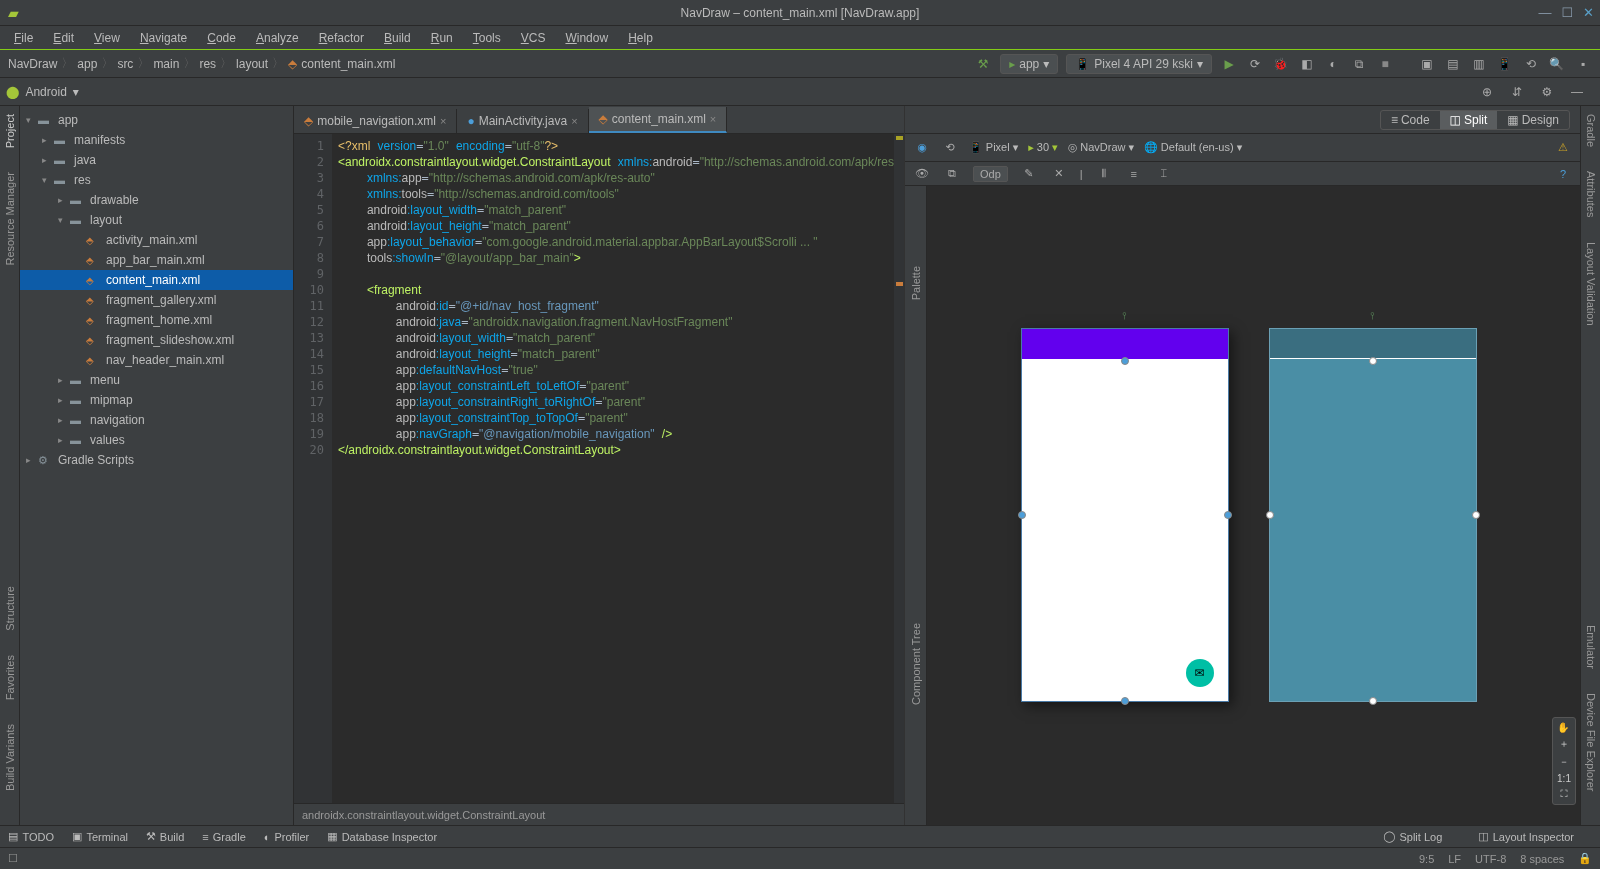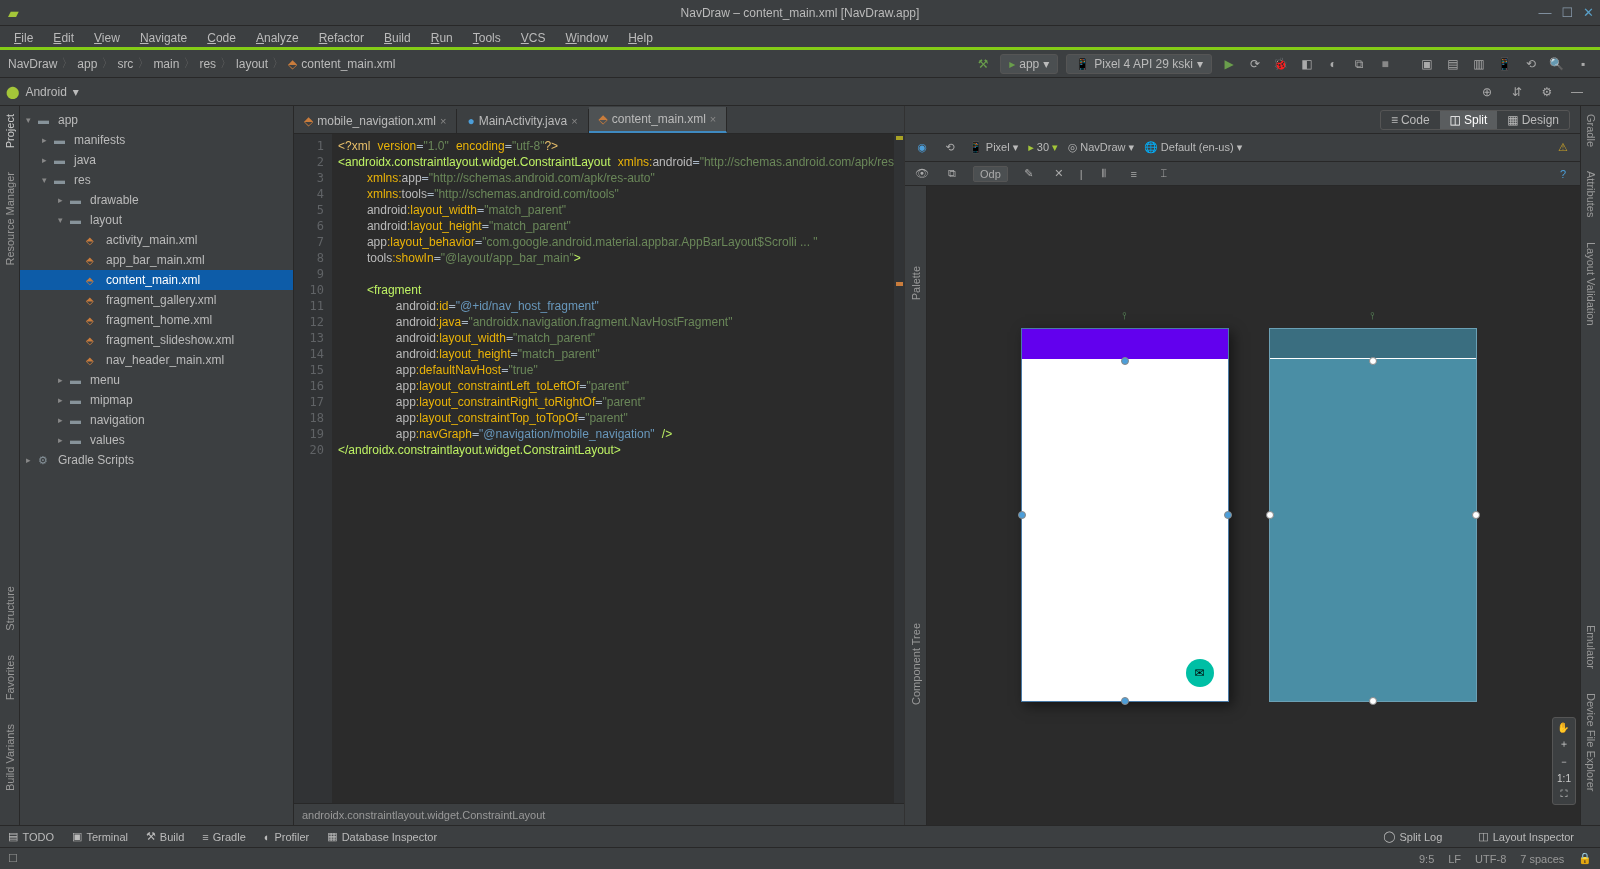--- a/index.html
+++ b/index.html
@@ -5,21 +5,21 @@
 * { margin: 0; padding: 0; box-sizing: border-box; font-family: "Segoe UI", Arial, sans-serif; }
 body { background: #2b2b2b; color: #bbbbbb; font-size: 12px; overflow: hidden; width: 1600px; height: 869px; }
 
 
 .titlebar { height: 26px; background: #3c3f41; display: flex; align-items: center; justify-content: center; position: relative; border-bottom: 1px solid #282828; }
 .titlebar .logo { position: absolute; left: 8px; top: 5px; color: #a4c639; font-size: 14px; }
 .titlebar .win-controls { position: absolute; right: 6px; display: flex; gap: 10px; color: #8899aa; font-size: 13px; }
 .titlebar .win-controls span { cursor: pointer; }
 
 
-.menubar { height: 24px; background: #3c3f41; display: flex; align-items: flex-end; padding: 0 6px; gap: 4px; border-bottom: 3px solid #84cc16; }
+.menubar { height: 24px; background: #3c3f41; display: flex; align-items: center; padding: 0 6px; gap: 4px; border-bottom: 1px solid #84cc16; }
 .menubar .mi { padding: 2px 8px; cursor: pointer; }
 .menubar .mi u { text-decoration: underline; }
 
 
 .navbar { height: 28px; background: #3c3f41; display: flex; align-items: center; padding: 0 8px; border-bottom: 1px solid #282828; }
 .breadcrumb { display: flex; align-items: center; gap: 4px; flex: 0 0 auto; }
 .breadcrumb .sep { color: #666; }
 .nav-right { margin-left: auto; display: flex; align-items: center; gap: 8px; }
 .pill { background: #4b4f51; border: 1px solid #555; border-radius: 3px; padding: 2px 8px; display: flex; align-items: center; gap: 4px; cursor: pointer; }
 .icon-btn { width: 18px; height: 18px; display: inline-flex; align-items: center; justify-content: center; cursor: pointer; color: #aaa; }
@@ -49,21 +49,21 @@
 .editor-col { flex: 0 0 590px; background: #2b2b2b; display: flex; flex-direction: column; border-right: 1px solid #323232; }
 .tabs { height: 28px; background: #3c3f41; display: flex; align-items: flex-end; border-bottom: 1px solid #282828; }
 .tab { padding: 5px 10px; background: #3c3f41; border-right: 1px solid #282828; display: flex; align-items: center; gap: 4px; cursor: pointer; font-size: 12px; }
 .tab.active { background: #4e5254; border-bottom: 2px solid #3f8ac1; }
 .tab .close { color: #888; font-size: 11px; }
 .code-wrap { flex: 1; display: flex; overflow: hidden; position: relative; }
 .gutter-nums { width: 38px; background: #313335; color: #606366; text-align: right; padding: 4px 8px 0 0; font-family: "Consolas", monospace; font-size: 12px; line-height: 16px; }
 .code { flex: 1; font-family: "Consolas", monospace; font-size: 12px; line-height: 16px; padding: 4px 0 0 6px; white-space: pre; color: #a9b7c6; overflow: auto; position: relative; }
 .code .t-tag { color: #bef264; }
 .code .t-ns { color: #bababa; }
-.code .t-attr { color: #eab308; }
+.code .t-attr { color: #0ea5e9; }
 .code .t-str { color: #6a8759; }
 .code .t-strhl { color: #6897bb; }
 .code .t-decl { color: #e8bf6a; }
 .code-cursor-line { background: #323232; display: inline-block; width: 100%; }
 .marker-bar { width: 10px; background: #313335; position: relative; }
 .marker { position: absolute; right: 1px; width: 7px; height: 4px; }
 .crumb-bar { height: 22px; background: #3c3f41; border-top: 1px solid #282828; display: flex; align-items: center; padding: 0 8px; font-size: 11px; color: #999; }
 
 
 .design-col { flex: 1; background: #2b2b2b; display: flex; flex-direction: column; position: relative; }
@@ -425,16 +425,16 @@
     <span class="bb-item">◫ <span>Layout Inspector</span></span>
   </div>
 </div>
 
 <div class="status-bar">
   <span>☐</span>
   <div class="sr">
     <span>9:5</span>
     <span>LF</span>
     <span>UTF-8</span>
-    <span>7 spaces</span>
+    <span>8 spaces</span>
     <span>🔒</span>
   </div>
 </div>
 
 </body></html>

